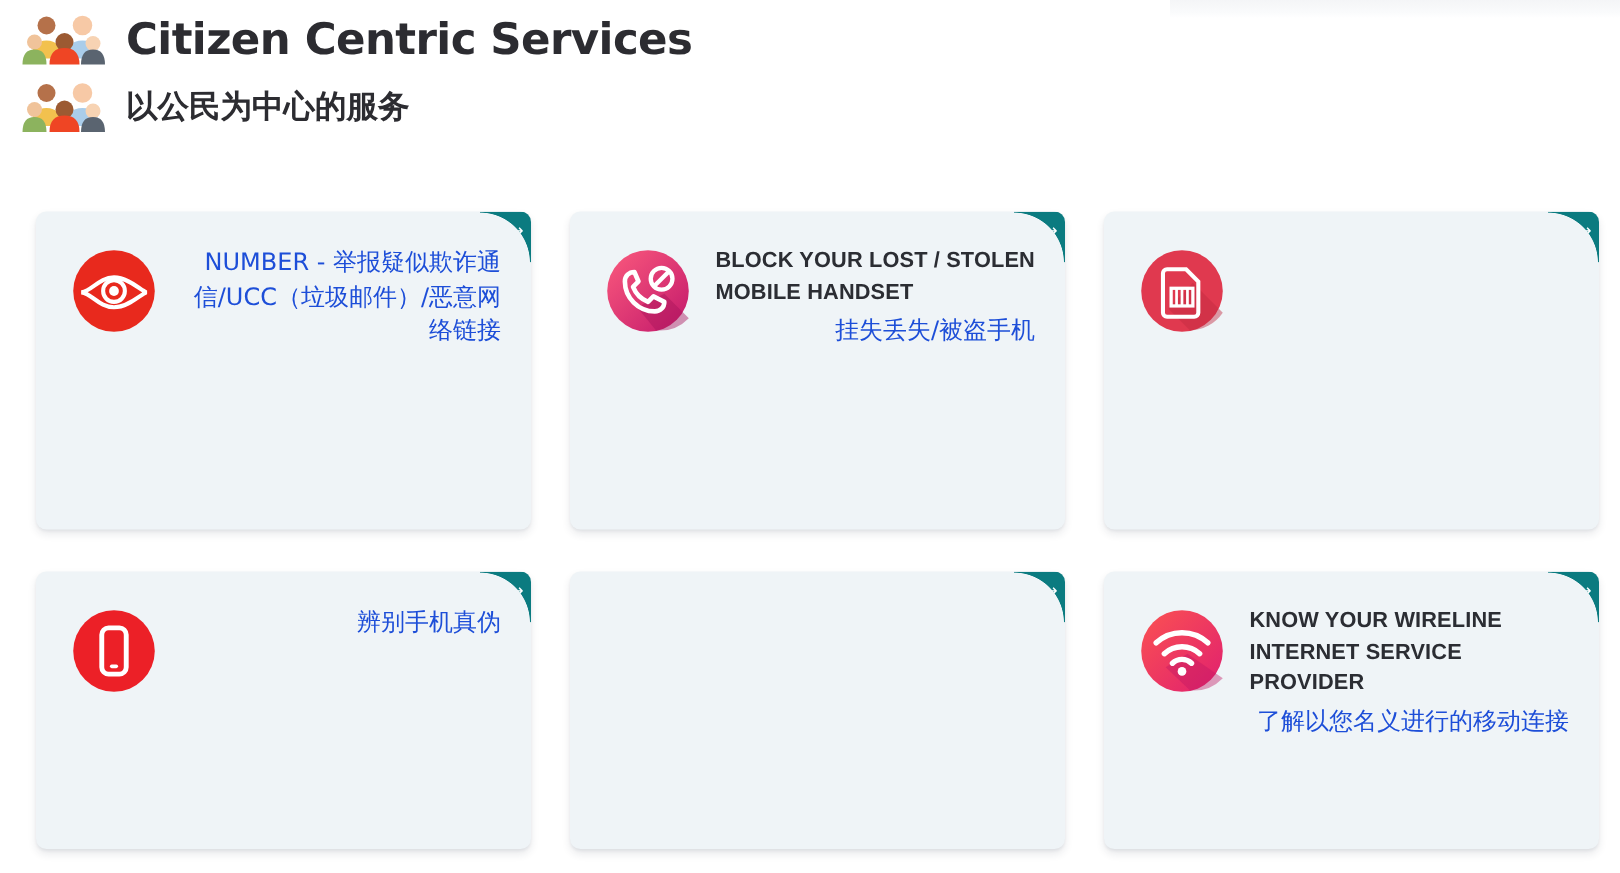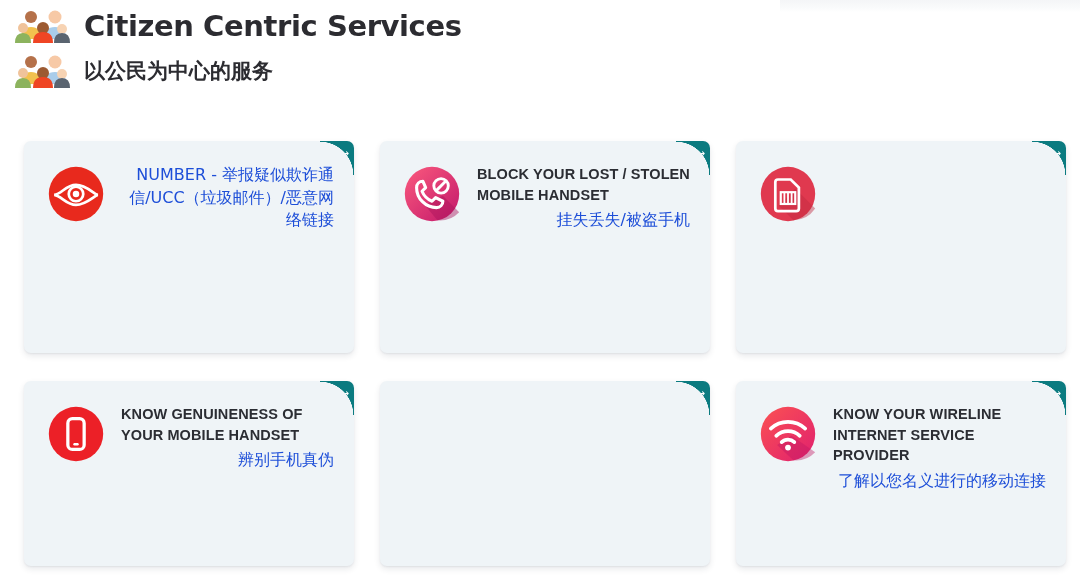--- a/index.html
+++ b/index.html
@@ -206,21 +206,20 @@
       </div>
       <div class="card-inner">
         <span class="icon-wrap">
           <svg viewBox="0 0 64 64">
             <circle cx="32" cy="32" r="30" fill="#ec2027"></circle>
             <rect x="23" y="15" width="18" height="34" rx="5" fill="none" stroke="#fff" stroke-width="3.6"></rect>
             <rect x="29" y="42" width="6" height="2.6" rx="1.3" fill="#fff"></rect>
           </svg>
         </span>
         <div class="texts">
-          <p class="t-en">KNOW GENUINENESS OF YOUR MOBILE HANDSET</p>
           <p class="t-zh">辨别手机真伪</p>
         </div>
       </div>
     </div>
 
     <div class="card row2">
       <div class="corner">
         <span class="arrow">→</span>
       </div>
     </div>

